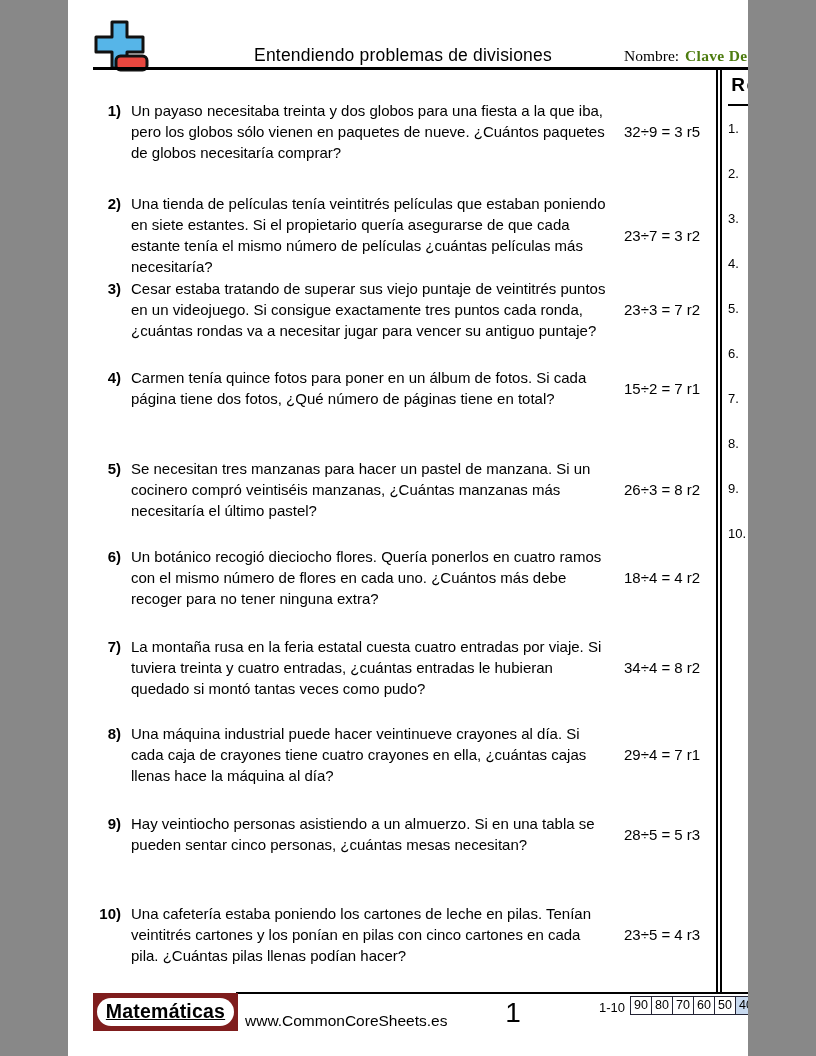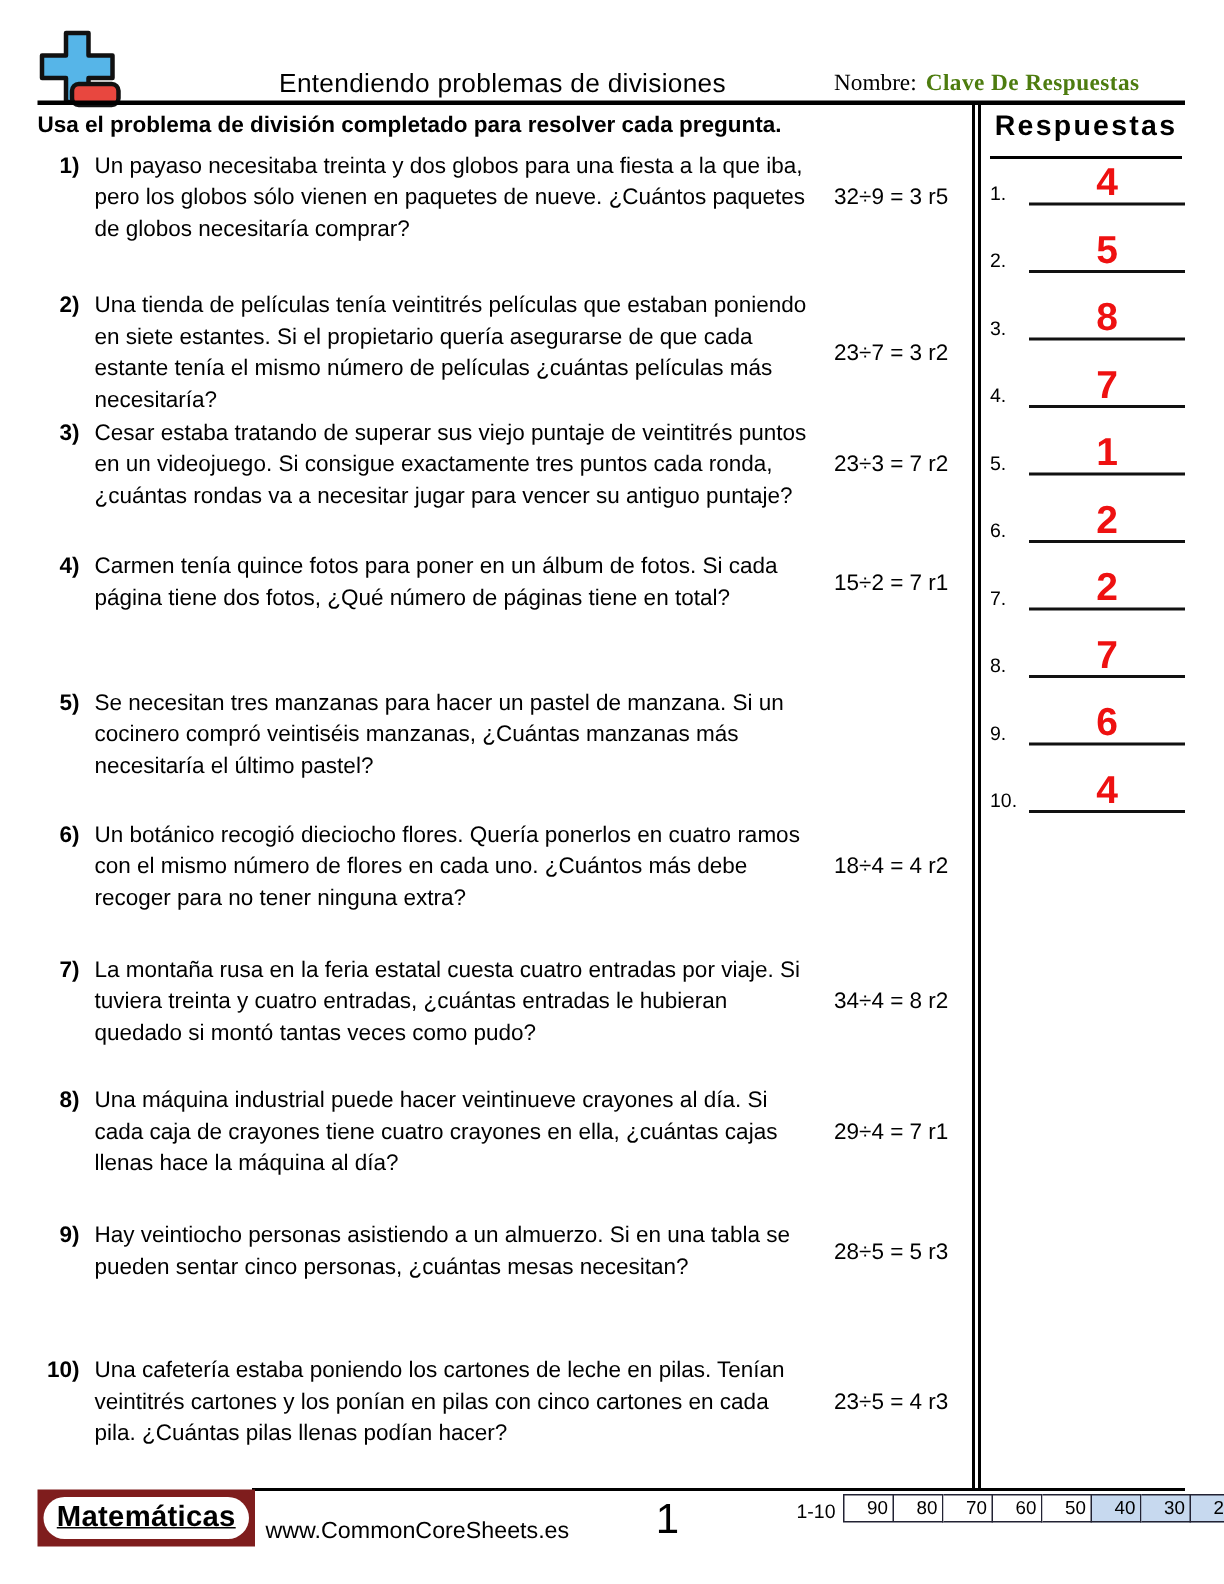--- a/index.html
+++ b/index.html
@@ -1,17 +1,17 @@
 <!DOCTYPE html>
 <html><head>
 <meta charset="utf-8">
 <style>
   html,body { margin:0; padding:0; background:#888; }
   .page {
-    position:relative; width:816px; height:1056px; margin:0 auto;
+    position:relative; width:680px; height:1056px; margin:0 auto;
     background:#ffffff; color:#000;
     font-family:"Liberation Sans", sans-serif;
     overflow:hidden;
   }
   
   .logo { position:absolute; left:24px; top:19px; width:58px; height:56px; }
   .title {
     position:absolute; left:110px; top:45px; width:450px;
     text-align:center; font-size:17.5px; letter-spacing:0.2px;
   }
@@ -57,41 +57,40 @@
   .brand-pill {
     background:#fff; border-radius:17px; padding:2px 9px 3px;
     font-weight:bold; font-size:19.5px; letter-spacing:0.2px; white-space:nowrap;
   }
   .site-url  { position:absolute; left:177px; top:1012px; font-size:15.5px; }
   .page-num  { position:absolute; left:425px; top:997px; width:40px; text-align:center; font-size:28px; }
   .score-label { position:absolute; left:531px; top:1000px; font-size:13px; }
   .score-table { position:absolute; left:562px; top:996px; display:flex; }
   .score-cell {
     width:20px; height:17px; border:1.5px solid #223; border-left:none;
-    font-size:12.5px; line-height:17px; text-align:center; background:#fff;padding-left:12px;
+    font-size:12.5px; line-height:17px; text-align:center; background:#fff;
   }
   .score-cell.first { border-left:1.5px solid #223; }
   .score-cell.blue  { background:#c7d9ef; }
 </style>
 </head>
 <body>
 
 <div class="page">
 
   <svg class="logo" viewBox="0 0 58 56">
     <path d="M20 3 h15 v15 h16 v15 h-16 v16 h-15 v-16 h-16 v-15 h16 z" fill="#56b5e8" stroke="#111" stroke-width="3" stroke-linejoin="round"></path>
     <rect x="24" y="37" width="31" height="14" rx="4.5" fill="#e8473f" stroke="#111" stroke-width="3"></rect>
   </svg>
   <div class="title">Entendiendo problemas de divisiones</div>
   <div class="name-row">
     <span>Nombre:</span>
     <span class="name-value">Clave De Respuestas</span>
   </div>
   <div class="header-rule"></div>
-  <div class="instruction">Usa el problema de división completado para resolver cada pregunta.</div>
 
   <div class="problem" style="top:100px">
     <span class="p-num">1)</span>
     <span class="p-text">Un payaso necesitaba treinta y dos globos para una fiesta a la que iba, pero los globos sólo vienen en paquetes de nueve. ¿Cuántos paquetes de globos necesitaría comprar?</span>
     <span class="p-eq">32÷9 = 3 r5</span>
   </div>
   <div class="problem" style="top:193px">
     <span class="p-num">2)</span>
     <span class="p-text">Una tienda de películas tenía veintitrés películas que estaban poniendo en siete estantes. Si el propietario quería asegurarse de que cada estante tenía el mismo número de películas ¿cuántas películas más necesitaría?</span>
     <span class="p-eq">23÷7 = 3 r2</span>
@@ -102,20 +101,21 @@
     <span class="p-eq">23÷3 = 7 r2</span>
   </div>
   <div class="problem" style="top:367px">
     <span class="p-num">4)</span>
     <span class="p-text">Carmen tenía quince fotos para poner en un álbum de fotos. Si cada página tiene dos fotos, ¿Qué número de páginas tiene en total?</span>
     <span class="p-eq">15÷2 = 7 r1</span>
   </div>
   <div class="problem" style="top:458px">
     <span class="p-num">5)</span>
     <span class="p-text">Se necesitan tres manzanas para hacer un pastel de manzana. Si un cocinero compró veintiséis manzanas, ¿Cuántas manzanas más necesitaría el último pastel?</span>
+    <span class="p-eq">26÷3 = 8 r2</span>
   </div>
   <div class="problem" style="top:546px">
     <span class="p-num">6)</span>
     <span class="p-text">Un botánico recogió dieciocho flores. Quería ponerlos en cuatro ramos con el mismo número de flores en cada uno. ¿Cuántos más debe recoger para no tener ninguna extra?</span>
     <span class="p-eq">18÷4 = 4 r2</span>
   </div>
   <div class="problem" style="top:636px">
     <span class="p-num">7)</span>
     <span class="p-text">La montaña rusa en la feria estatal cuesta cuatro entradas por viaje. Si tuviera treinta y cuatro entradas, ¿cuántas entradas le hubieran quedado si montó tantas veces como pudo?</span>
     <span class="p-eq">34÷4 = 8 r2</span>

